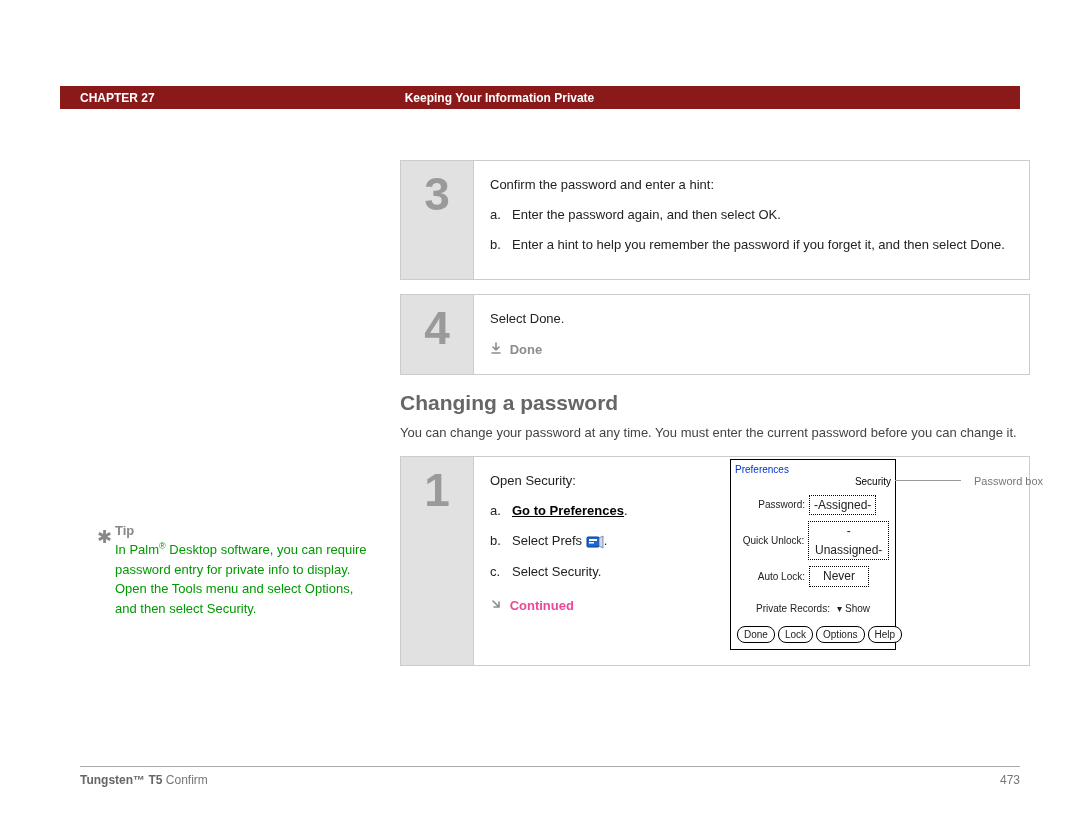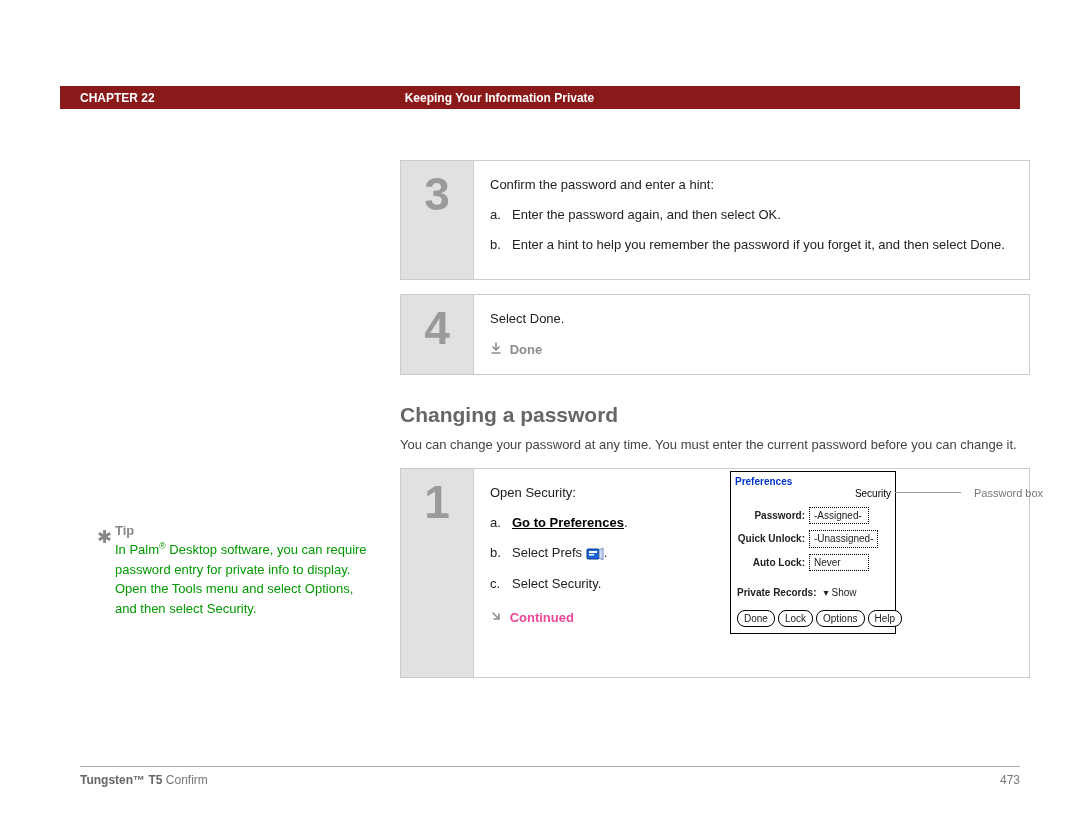--- a/index.html
+++ b/index.html
@@ -64,21 +64,21 @@
     color: #8c8c8c;
     font-weight: bold;
     font-size: 13px;
     margin-top: 6px;
   }
   .donemark .arrow { margin-right: 4px; }
   .section-title {
     font-size: 21px;
     font-weight: bold;
     color: #666;
-    margin: 28px 0 8px 0;
+    margin: 16px 0 8px 0;
   }
   .section-desc {
     font-size: 13px;
     color: #444;
     line-height: 1.5;
     margin-bottom: 14px;
   }
   .tipbox {
     position: absolute;
     top: 523px;
@@ -126,32 +126,33 @@
     background: #fff;
     font-family: Arial, sans-serif;
     font-size: 10px;
   }
   .palm-head {
     display: flex;
     justify-content: space-between;
     font-size: 10px;
     padding: 2px 4px;
   }
-  .palm-head .pl { color: #0033cc; font-weight: bold; }
+  .palm-head .pl { color: #0033cc; font-weight: normal; }
   .palm-head .pr { color: #000; margin-top: 12px; }
   .palm-row { display:flex; align-items:center; padding: 3px 6px; font-size:10px; }
-  .palm-row .lab { font-weight: bold; width: 72px; text-align:right; padding-right:4px; }
+  .palm-row .lab { font-weight: normal; width: 72px; text-align:right; padding-right:4px; }
   .palm-row .val {
     border: 1px dotted #000;
     padding: 0 4px;
-    font-size: 10px;
+    font-size: 12px;
     min-width: 60px;
+    text-align: center;
   }
   .palm-row.priv .lab { width: auto; }
-  .palm-row.priv { margin-top: 8px; padding-left:6px; }
+  .palm-row.priv { margin-top: 8px; padding-left:6px;justify-content:center; }
   .palm-btns {
     display:flex;
     gap: 3px;
     padding: 6px;
     justify-content: flex-start;
   }
   .palm-btn {
     border: 1px solid #000;
     border-radius: 8px;
     padding: 0px 6px;
@@ -174,21 +175,21 @@
     color: #777;
     white-space: nowrap;
   }
   .continued { color:#ec4899; font-weight:bold; font-size:13px; margin-top:14px; }
   .continued .arrow { margin-right:4px; }
 </style>
 </head>
 <body>
 
 <div class="redbar">
-  <span>CHAPTER 22</span>
+  <span>CHAPTER 27</span>
   <span class="ctitle">Keeping Your Information Private</span>
 </div>
 
 <div class="tipbox">
   <span class="tipstar">✱</span>
   <div class="tiplabel">Tip</div>
   <div class="tiptext">
     <span>In Palm</span><sup>®</sup><span> Desktop software, you can require password entry for private info to display. Open the Tools menu and select Options, and then select Security.</span>
   </div>
 </div>

